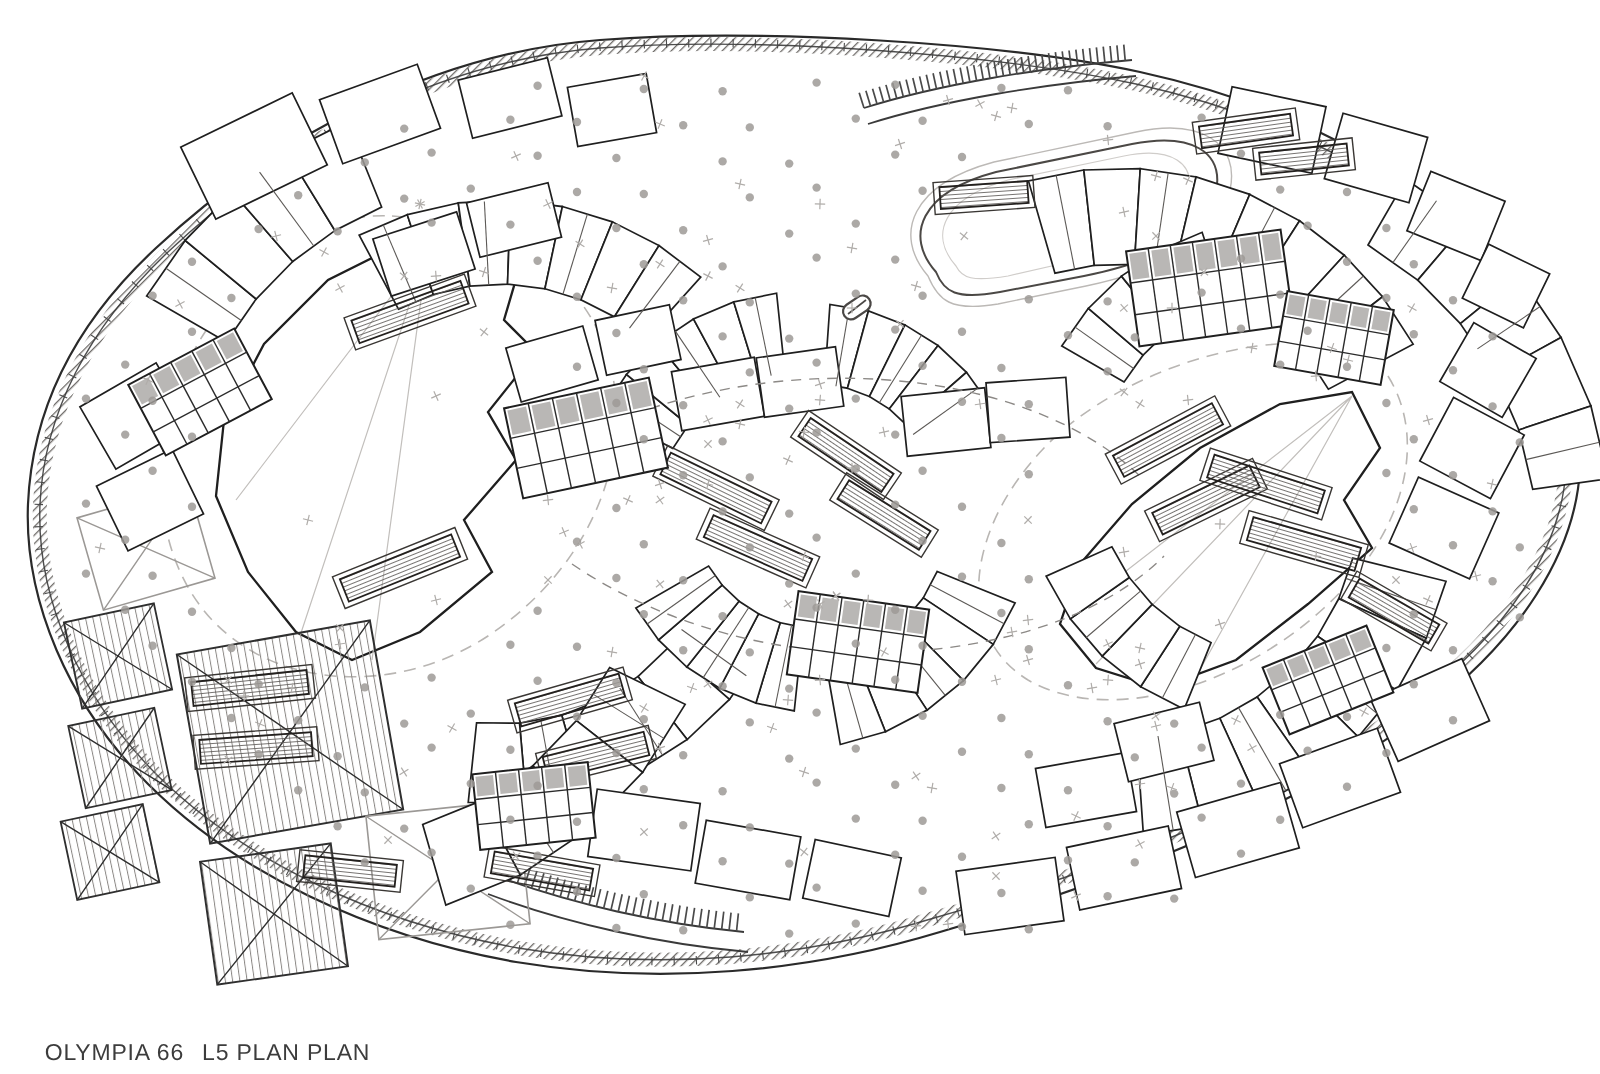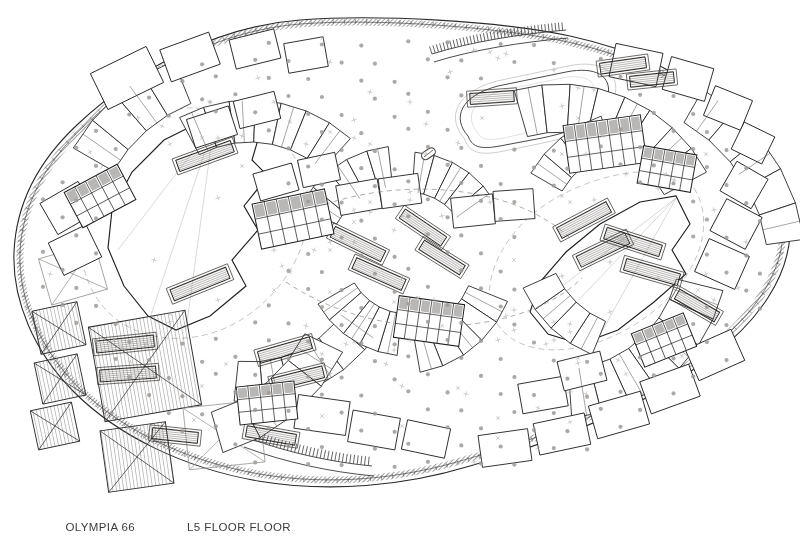--- a/index.html
+++ b/index.html
@@ -10,21 +10,21 @@
     position:relative;
   }
   #sheet{position:absolute;left:0;top:0;width:800px;height:537px;background:#fff;}
   #planwrap{position:absolute;left:0;top:0;width:800px;height:500px;}
   svg#plan{display:block;width:800px;height:500px;}
   #caption{
     position:absolute;left:8px;top:509px;
     font-size:11.5px;letter-spacing:.4px;color:#3c3c3c;
     white-space:pre;
   }
-  .lbl{display:inline-block;margin-left:43px;}
+  .lbl{display:inline-block;}
   .gap{display:inline-block;width:9px;}
 </style>
 </head>
 <body>
 
 <div id="sheet">
 
   <div id="planwrap">
     <svg id="plan" viewBox="0 0 800 500" xmlns="http://www.w3.org/2000/svg">
       <defs>
@@ -1278,16 +1278,16 @@
             <line x1="455.5007195905604" y1="142.2833428748758" x2="460.4992804094396" y2="143.7166571251242"></line>
             <line x1="458.7146666541474" y1="140.50014968979144" x2="457.2853333458526" y2="145.49985031020856"></line>
             <line x1="564.5431837619079" y1="105.45942960387383" x2="559.4568162380921" y2="106.54057039612617"></line>
             <line x1="562.5425954298884" y1="108.54275248489982" x2="561.4574045701116" y2="103.45724751510018"></line>
           </g>
       </g>
     </svg>
   </div>
 
   <div id="caption">
-    <span class="lbl">OLYMPIA 66</span><span class="gap"></span><span class="lbl">L5 FLOOR FLOOR</span>
+    <span class="lbl">OLYMPIA 66</span><span class="gap"></span><span class="lbl">L5 PLAN PLAN</span>
   </div>
 
 </div>
 
 </body></html>

